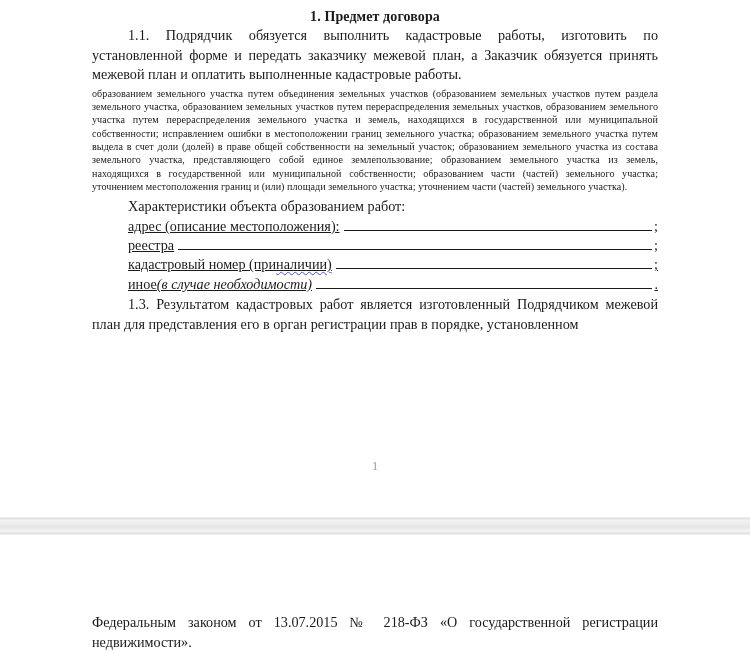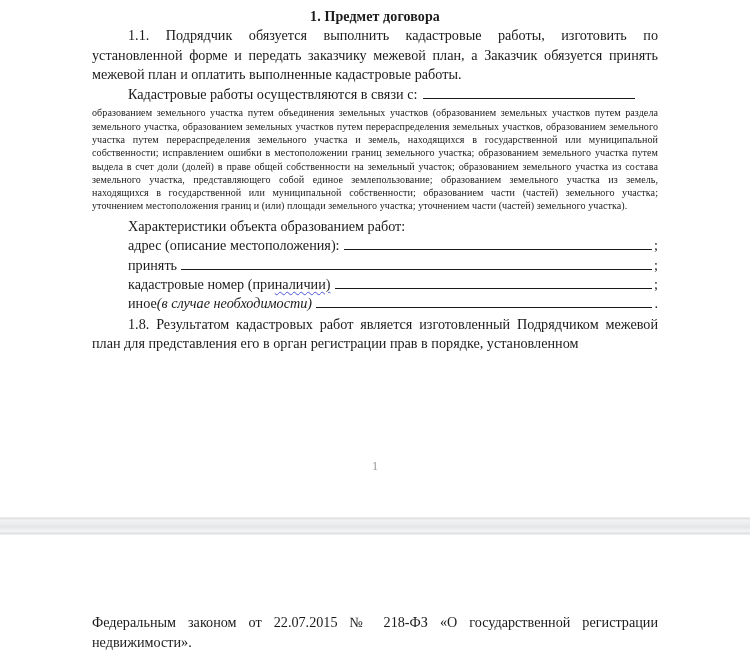--- a/index.html
+++ b/index.html
@@ -109,20 +109,21 @@
   .char-head {
     text-indent: 36px;
     margin: 0;
   }
   .char-row {
     display: flex;
     align-items: baseline;
     margin: 0;
     padding-left: 36px;
     white-space: nowrap;
+    text-decoration: underline;
   }
   .char-row .lbl { flex: 0 0 auto; }
   .char-row .rule {
     flex: 1 1 auto;
     border-bottom: 1px solid #1a1a1a;
     margin: 0 2px 0 4px;
     height: 13px;
   }
   .char-row .term { flex: 0 0 auto; }
   .char-row .ital { font-style: italic; }
@@ -149,59 +150,58 @@
 </style>
 </head>
 <body>
 
 <div class="sheet sheet-one">
 
   <h1 class="doc-title">1. Предмет договора</h1>
 
   <p class="body-par tight">1.1. Подрядчик обязуется выполнить кадастровые работы, изготовить по установленной форме и передать заказчику межевой план, а Заказчик обязуется принять межевой план и оплатить выполненные кадастровые работы.</p>
 
-  <p class="body-par"><span>Кадастровые работы осуществляются в связи с:</span><span class="fill-line" style="width:212px;margin-left:6px;"></span></p>
 
   <p class="fineprint">образованием земельного участка путем объединения земельных участков (образованием земельных участков путем раздела земельного участка, образованием земельных участков путем перераспределения земельных участков, образованием земельного участка путем перераспределения земельного участка и земель, находящихся в государственной или муниципальной собственности; исправлением ошибки в местоположении границ земельного участка; образованием земельного участка путем выдела в счет доли (долей) в праве общей собственности на земельный участок; образованием земельного участка из состава земельного участка, представляющего собой единое землепользование; образованием земельного участка из земель, находящихся в государственной или муниципальной собственности; образованием части (частей) земельного участка; уточнением местоположения границ и (или) площади земельного участка; уточнением части (частей) земельного участка).</p>
 
   <div class="char-block">
     <p class="char-head">Характеристики объекта образованием работ:</p>
 
     <div class="char-row">
       <span class="lbl">адрес (описание местоположения):</span>
       <span class="rule"></span>
       <span class="term">;</span>
     </div>
 
     <div class="char-row">
-      <span class="lbl">принять</span>
+      <span class="lbl">реестра</span>
       <span class="rule"></span>
       <span class="term">;</span>
     </div>
 
     <div class="char-row">
-      <span class="lbl">кадастровые номер (при </span>
+      <span class="lbl">кадастровый номер (при </span>
         <span class="lbl spell">наличии)</span>
       <span class="rule"></span>
       <span class="term">;</span>
     </div>
 
     <div class="char-row">
       <span class="lbl">иное </span>
         <span class="lbl ital">(в случае необходимости)</span>
       <span class="rule"></span>
       <span class="term">.</span>
     </div>
   </div>
 
 
-  <p class="body-par" style="margin-top:1px;">1.8. Результатом кадастровых работ является изготовленный Подрядчиком межевой план для представления его в орган регистрации прав в порядке, установленном</p>
+  <p class="body-par" style="margin-top:1px;">1.3. Результатом кадастровых работ является изготовленный Подрядчиком межевой план для представления его в орган регистрации прав в порядке, установленном</p>
 
   <div class="page-number">1</div>
 </div>
 
 <div class="page-gap">
   <div class="band"></div>
 </div>
 
 <div class="sheet sheet-two">
-  <p class="body-par bottom-par" style="text-indent:0;">Федеральным законом от 22.07.2015 № 218-ФЗ «О государственной регистрации недвижимости».</p>
+  <p class="body-par bottom-par" style="text-indent:0;">Федеральным законом от 13.07.2015 № 218-ФЗ «О государственной регистрации недвижимости».</p>
 </div>
 
 </body></html>

